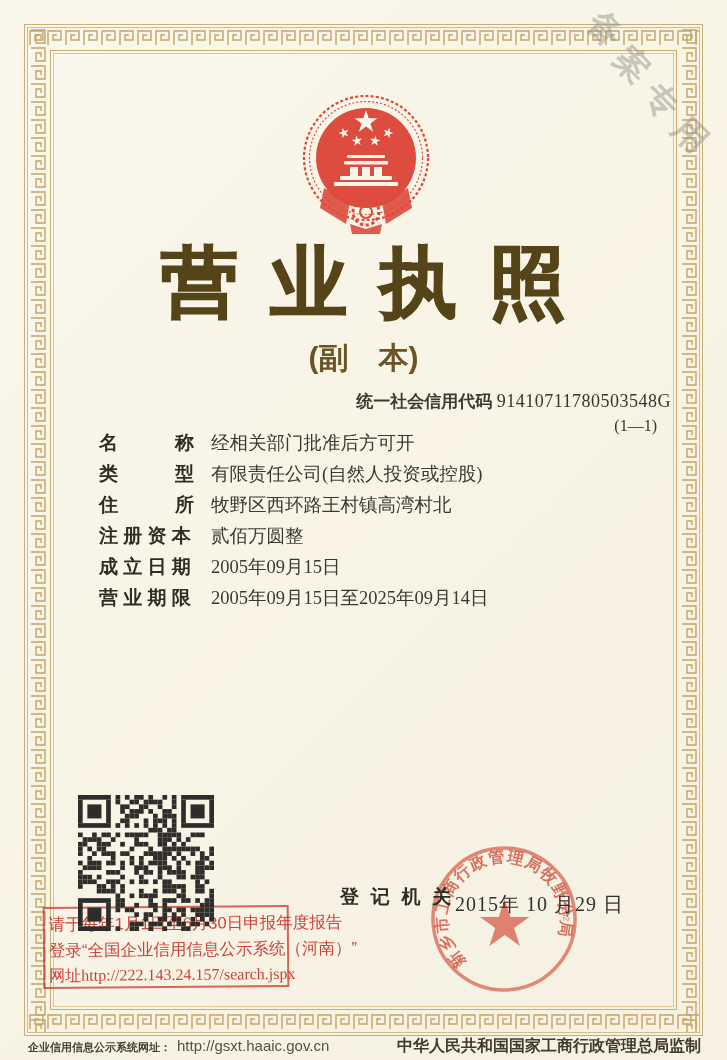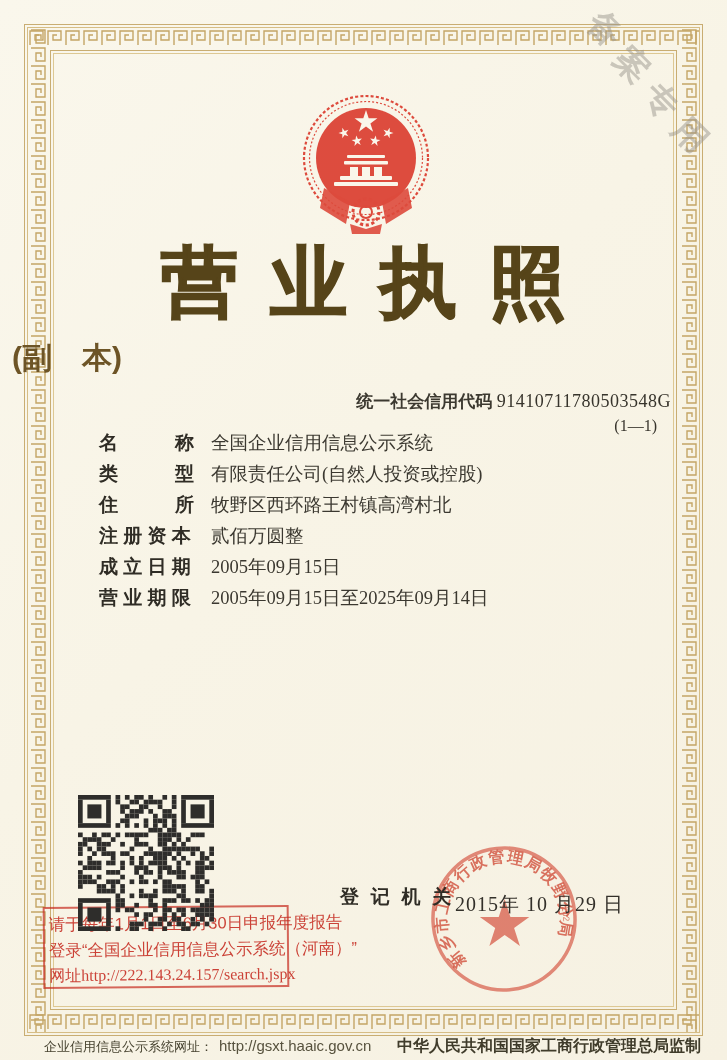--- a/index.html
+++ b/index.html
@@ -19,21 +19,21 @@
   .band path{fill:none;stroke:#c4a566;stroke-width:1.4;}
   
   .wm{position:absolute;font-size:34px;font-weight:700;color:rgba(150,147,138,.48);
       transform:rotate(45deg);pointer-events:none;}
   
   .emblem{position:absolute;left:300px;top:88px;width:132px;height:152px;}
   
   .title{position:absolute;left:0;right:0;top:240px;text-align:center;
     font-size:77px;font-weight:900;color:#564419;letter-spacing:.42em;padding-left:.42em;
     -webkit-text-stroke:1.5px #564419;line-height:1.1;}
-  .subtitle{position:absolute;left:12px;right:0;top:338px;
+  .subtitle{position:absolute;left:0;right:0;top:338px;text-align:center;
     font-size:30px;font-weight:700;color:#6d5426;}
   .credit{position:absolute;right:56px;top:390px;text-align:right;}
   .credit .lbl{font-size:17px;font-weight:700;color:#3c3930;}
   .credit .code{font-size:18px;font-family:"Liberation Serif",serif;color:#37342c;letter-spacing:.5px;}
   .credit .pageno{font-size:16px;font-family:"Liberation Serif",serif;color:#37342c;
     margin-top:4px;padding-right:14px;}
   
   .fields{position:absolute;left:99px;top:433px;width:486px;}
   .frow{display:flex;align-items:flex-end;margin-bottom:11px;}
   .flabel{flex:0 0 112px;font-size:19px;font-weight:700;color:#2f2c25;line-height:20px;white-space:pre;}
@@ -50,21 +50,21 @@
   
   .reg-label{position:absolute;left:340px;top:884px;font-size:19px;font-weight:700;
     color:#2f2c25;letter-spacing:.62em;white-space:nowrap;z-index:4;}
   .seal{position:absolute;left:426px;top:841px;width:156px;height:156px;z-index:2;
     transform:rotate(-6deg);opacity:.9;pointer-events:none;}
   .reg-date{position:absolute;left:455px;top:891px;font-size:20px;color:#33302a;
     font-family:"Liberation Serif",serif;z-index:4;letter-spacing:1px;white-space:nowrap;}
   
   .footer{position:absolute;left:28px;right:26px;top:1024px;display:flex;
     justify-content:space-between;align-items:baseline;}
-  .footer .site-label{font-size:13px;font-weight:400;color:#46422f;margin-left:16px;}
+  .footer .site-label{font-size:11px;font-weight:700;color:#46422f;}
   .footer .site-url{font-size:15px;font-family:Liberation Sans, sans-serif;color:#57523e;margin-left:6px;}
   .footer .issuer{font-size:16px;font-weight:600;color:#403c2b;margin-top:12px;}
 </style>
 </head>
 <body>
 
 <div class="page">
 
   <div class="frame-line fl-outer1"></div>
   <div class="frame-line fl-outer2"></div>
@@ -128,21 +128,21 @@
     <div>
       <span class="lbl">统一社会信用代码</span>
       <span class="code">91410711780503548G</span>
     </div>
     <div class="pageno">(1—1)</div>
   </div>
 
   <div class="fields">
     <div class="frow">
       <div class="flabel">名　　　称</div>
-      <div class="fvalue">全国企业信用信息公示系统</div>
+      <div class="fvalue">经相关部门批准后方可开</div>
     </div>
     <div class="frow">
       <div class="flabel">类　　　型</div>
       <div class="fvalue">有限责任公司(自然人投资或控股)</div>
     </div>
     <div class="frow">
       <div class="flabel">住　　　所</div>
       <div class="fvalue">牧野区西环路王村镇高湾村北</div>
     </div>
     <div class="frow">

